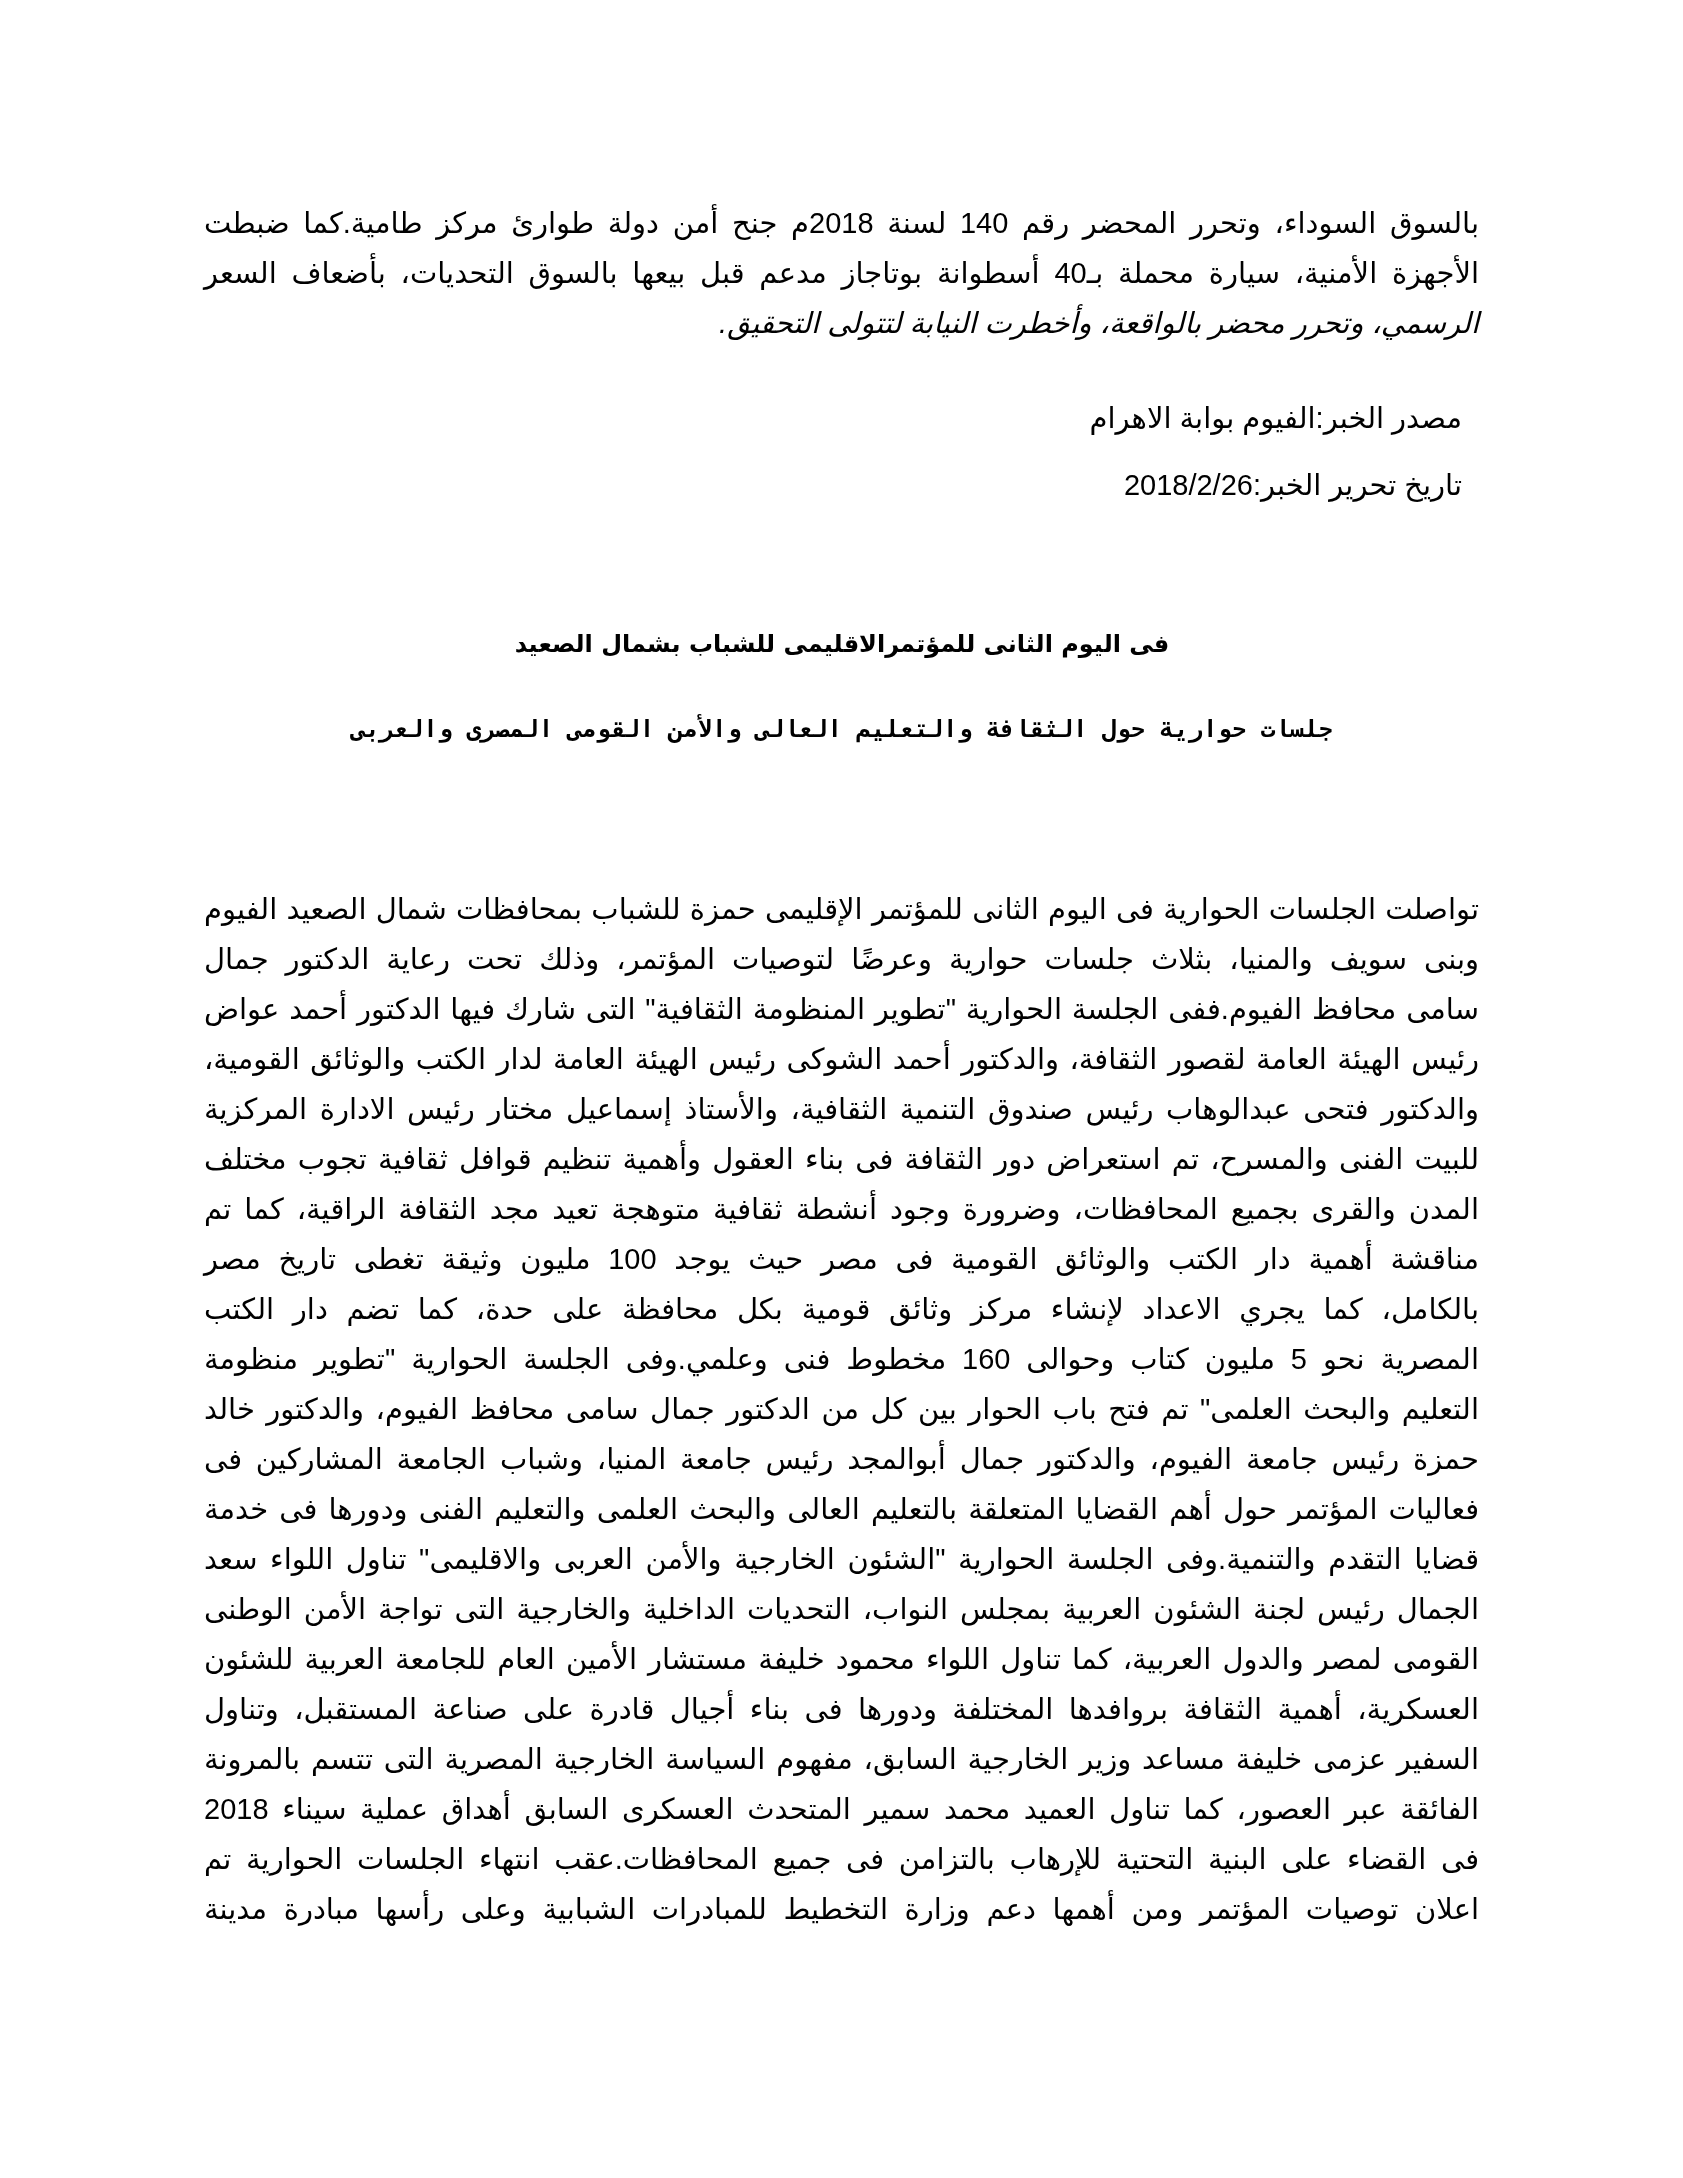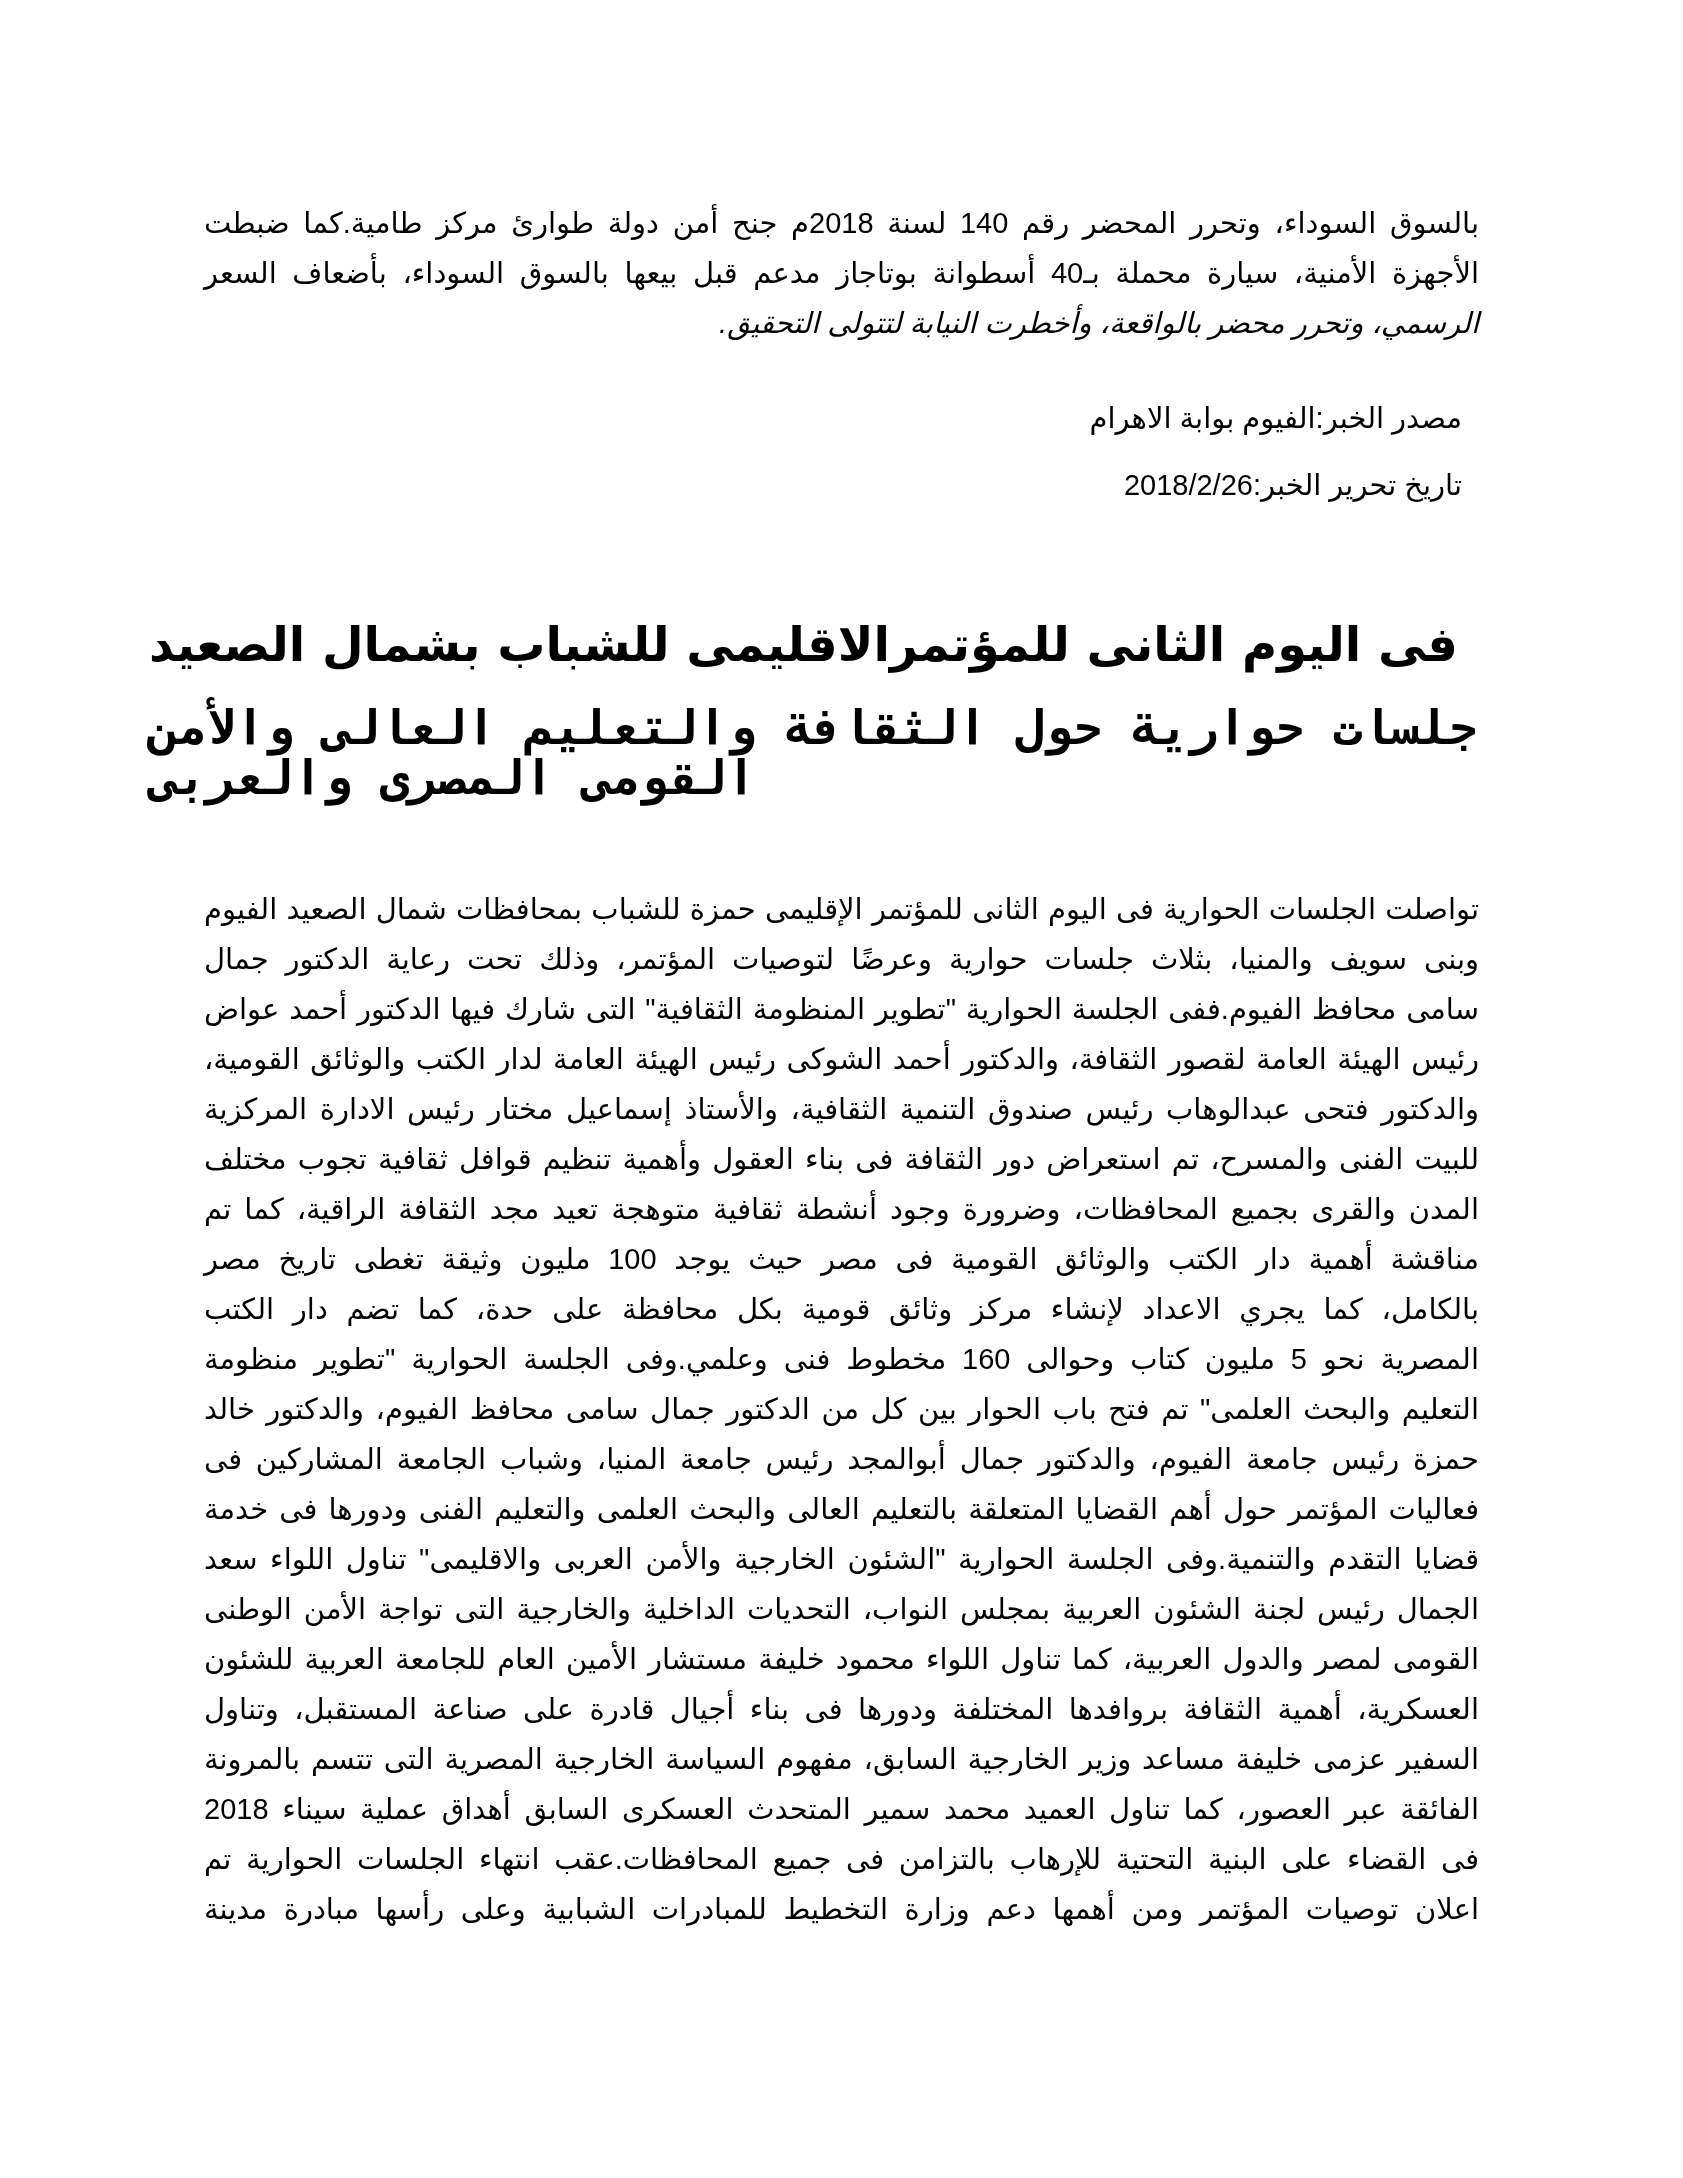--- a/index.html
+++ b/index.html
@@ -44,24 +44,24 @@
     font-size: 29px;
     line-height: 40px;
   }
   .meta-source { top: 398px; }
   .meta-date { top: 465px; }
   .headline {
     position: absolute;
     left: 149px;
     width: 1386px;
     direction: rtl;
-    text-align: left;
+    text-align: center;
     font-family: "DejaVu Sans", sans-serif;
     font-weight: bold;
-    font-size: 48px;
+    font-size: 24px;
     line-height: 50px;
   }
   .headline-1 { top: 619px; }
   .headline-2 { top: 706px; font-family: Liberation Mono, monospace; }
   .body-block {
     top: 884px;
     font-size: 29px;
     line-height: 50px;
   }
   .line {
@@ -75,21 +75,21 @@
     font-style: italic;
   }
 </style>
 </head>
 <body>
 
 <div class="page">
 
   <div class="block p1">
     <span class="line">بالسوق السوداء، وتحرر المحضر رقم 140 لسنة 2018م جنح أمن دولة طوارئ مركز طامية.كما ضبطت</span>
-    <span class="line">الأجهزة الأمنية، سيارة محملة بـ40 أسطوانة بوتاجاز مدعم قبل بيعها بالسوق السوداء، بأضعاف السعر</span>
+    <span class="line">الأجهزة الأمنية، سيارة محملة بـ40 أسطوانة بوتاجاز مدعم قبل بيعها بالسوق التحديات، بأضعاف السعر</span>
     <span class="line last">الرسمي، وتحرر محضر بالواقعة، وأخطرت النيابة لتتولى التحقيق.</span>
   </div>
 
   <div class="meta-line meta-source">مصدر الخبر:الفيوم بوابة الاهرام</div>
   <div class="meta-line meta-date">تاريخ تحرير الخبر:2018/2/26</div>
 
   <div class="headline headline-1">فى اليوم الثانى للمؤتمرالاقليمى للشباب بشمال الصعيد</div>
   <div class="headline headline-2">جلسات حوارية حول الثقافة والتعليم العالى والأمن القومى المصرى والعربى</div>
 
   <div class="block body-block">

